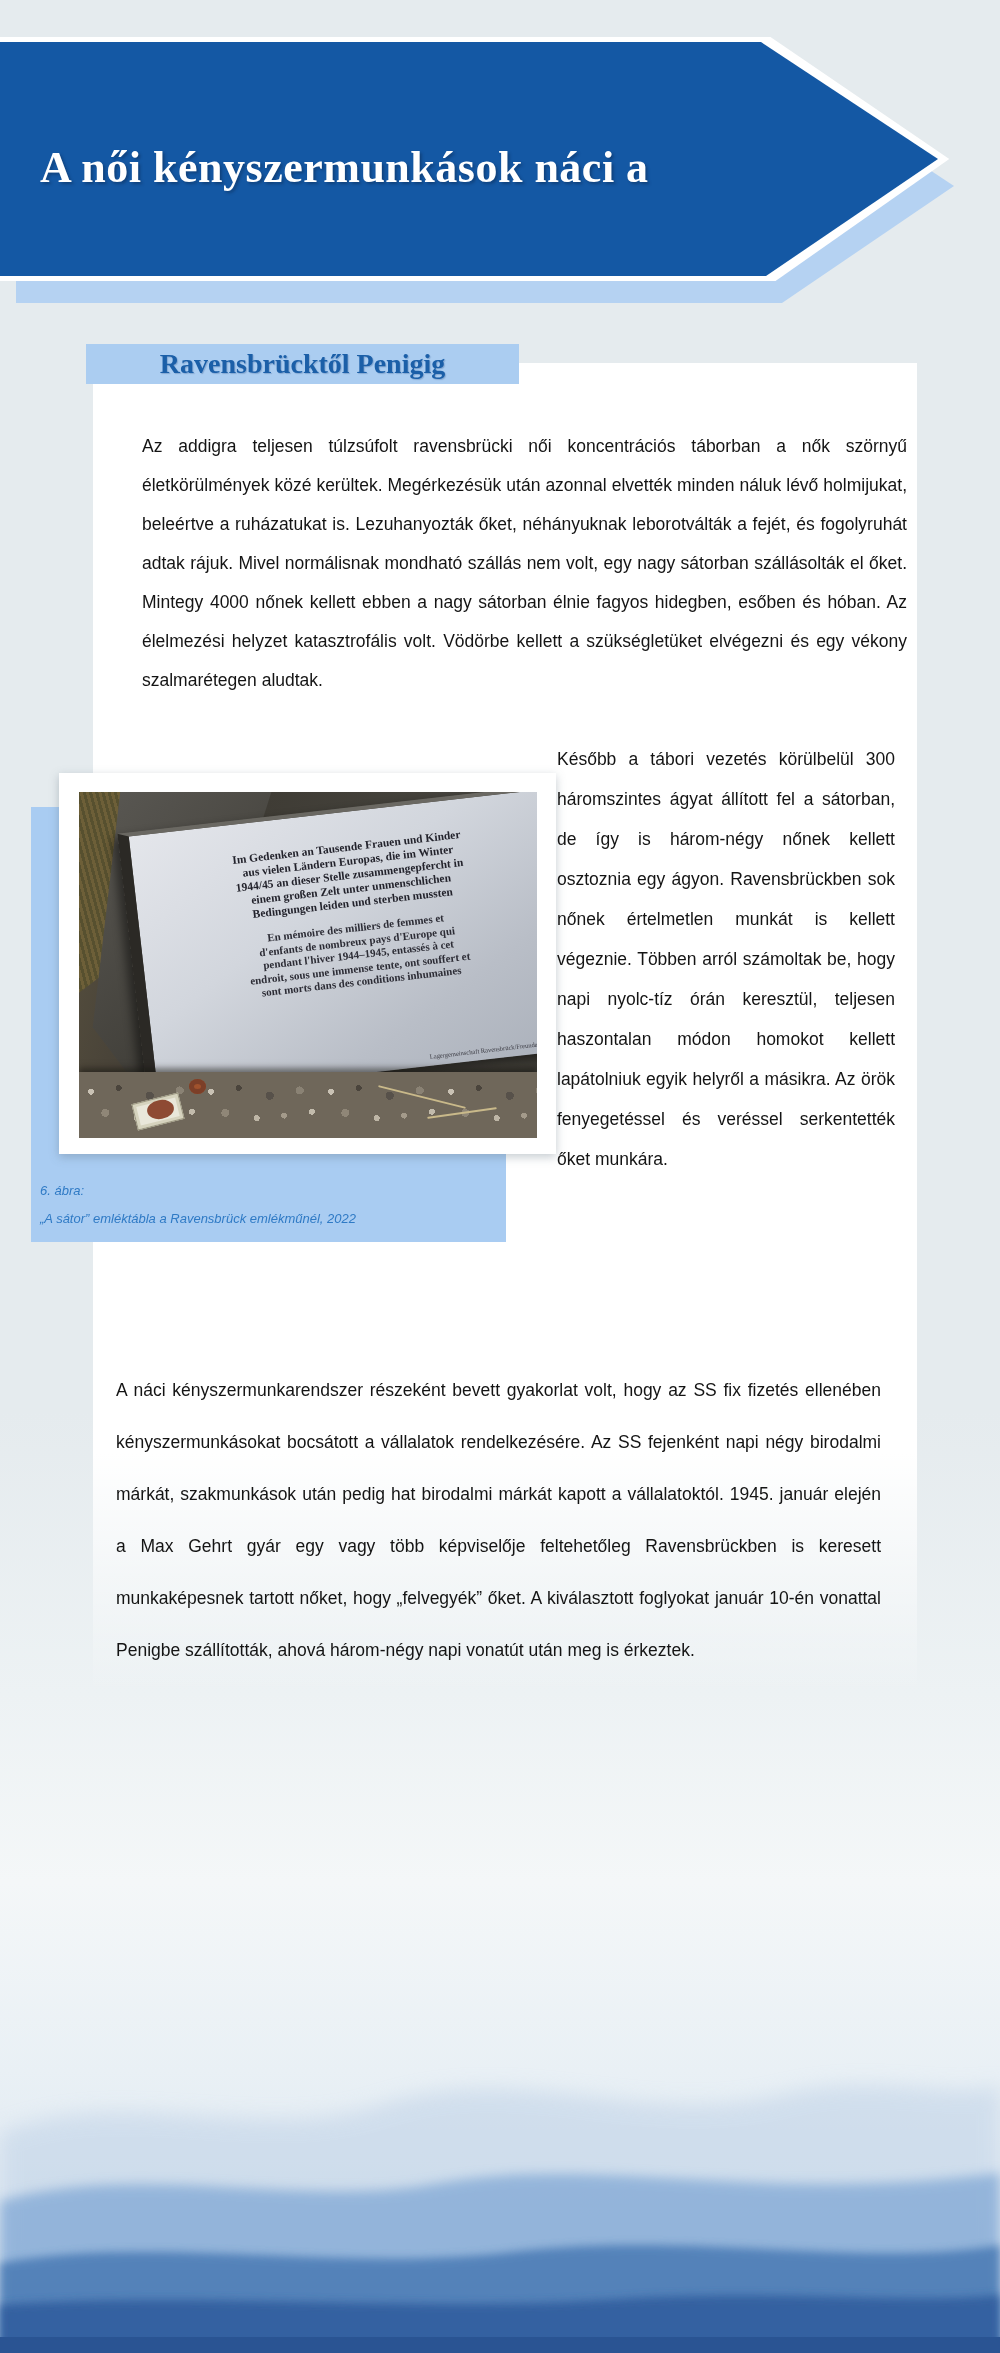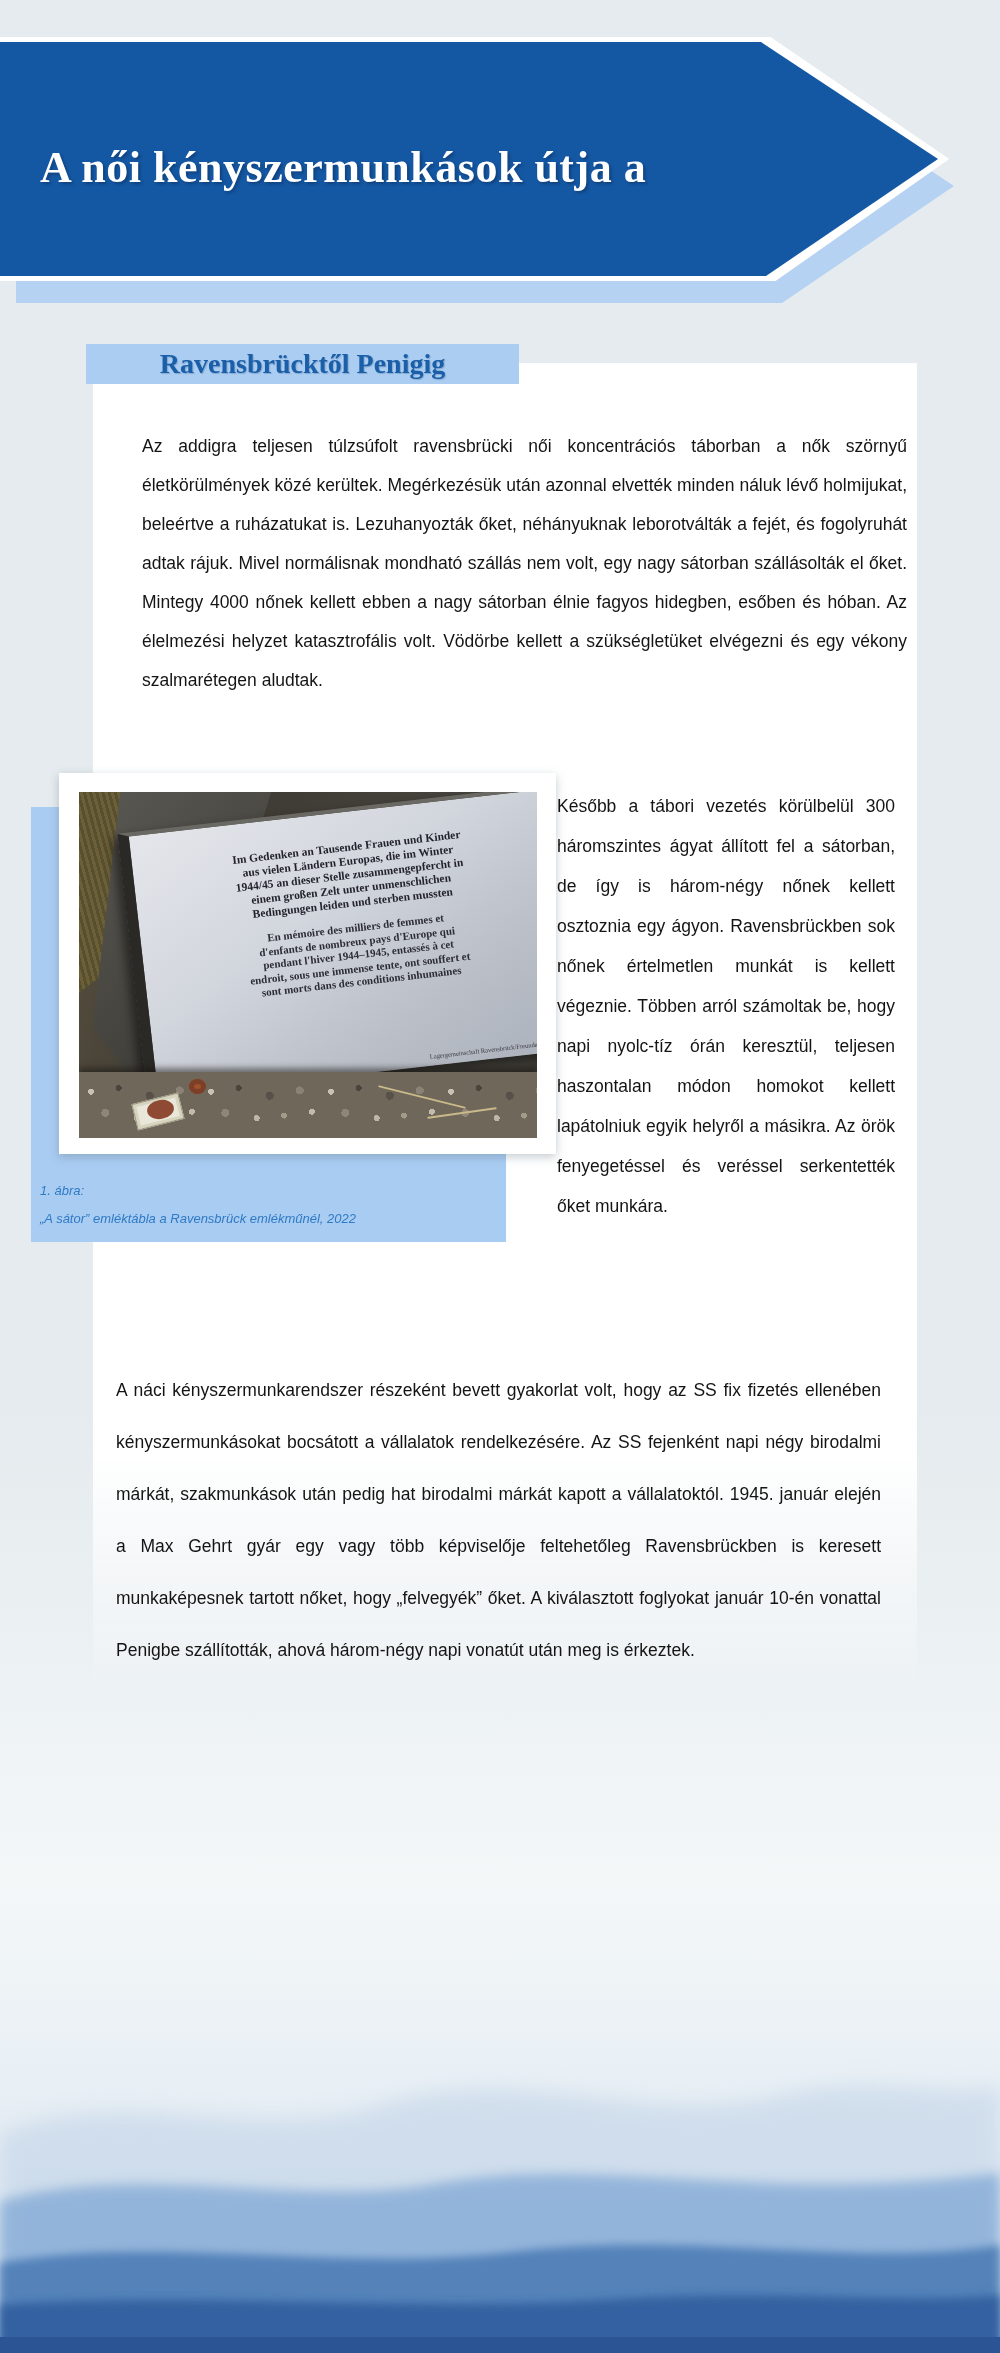--- a/index.html
+++ b/index.html
@@ -42,21 +42,21 @@
     background:linear-gradient(to bottom,#ffffff 0%,#ffffff 82%,rgba(255,255,255,0) 100%);
     z-index:1;
   }
   
   .body-par{
     position:absolute;
     font-size:17.5px;line-height:39px;color:#141414;
     text-align:justify;z-index:3;
   }
   .par1{left:105px;top:427px;width:765px;margin-left:37px;}
-  .par2{left:557px;top:786px;width:338px;line-height:40px;}
+  .par2{left:557px;top:739px;width:338px;line-height:40px;}
   .par3{left:116px;top:1364px;width:765px;line-height:52px;}
   
   .figure-accent{
     position:absolute;left:31px;top:807px;width:475px;height:435px;
     background:#a9ccf2;z-index:2;
   }
   .photo-frame{
     position:absolute;left:59px;top:773px;width:497px;height:381px;
     background:#ffffff;box-shadow:0 3px 9px rgba(90,105,120,.35);
     z-index:3;
@@ -144,21 +144,21 @@
 </style>
 </head>
 <body>
 
 <div class="page">
 
   <div class="arrow-shape arrow-light"></div>
   <div class="arrow-shape arrow-white"></div>
   <div class="arrow-shape arrow-dark"></div>
   <div class="banner-title">
-    <div>A női kényszermunkások útja a</div>
+    <div>A női kényszermunkások náci a</div>
   </div>
 
   <div class="content-panel"></div>
 
   <div class="section-heading">Ravensbrücktől Penigig</div>
 
   <div class="body-par par1">Az addigra teljesen túlzsúfolt ravensbrücki női koncentrációs táborban a nők szörnyű életkörülmények közé kerültek. Megérkezésük után azonnal elvették minden náluk lévő holmijukat, beleértve a ruházatukat is. Lezuhanyozták őket, néhányuknak leborotválták a fejét, és fogolyruhát adtak rájuk. Mivel normálisnak mondható szállás nem volt, egy nagy sátorban szállásolták el őket. Mintegy 4000 nőnek kellett ebben a nagy sátorban élnie fagyos hidegben, esőben és hóban. Az élelmezési helyzet katasztrofális volt. Vödörbe kellett a szükségletüket elvégezni és egy vékony szalmarétegen aludtak.</div>
 
   <div class="figure-accent"></div>
 
@@ -187,21 +187,21 @@
         <div class="dollar"></div>
         <div class="stone-red"></div>
         <div class="stone-ring"></div>
         <div class="twig twig1"></div>
         <div class="twig twig2"></div>
       </div>
     </div>
   </div>
 
   <div class="figure-caption">
-    <div>1. ábra:</div>
+    <div>6. ábra:</div>
     <div>„A sátor” emléktábla a Ravensbrück emlékműnél, 2022</div>
   </div>
 
   <div class="body-par par2">Később a tábori vezetés körülbelül 300 háromszintes ágyat állított fel a sátorban, de így is három-négy nőnek kellett osztoznia egy ágyon. Ravensbrückben sok nőnek értelmetlen munkát is kellett végeznie. Többen arról számoltak be, hogy napi nyolc-tíz órán keresztül, teljesen haszontalan módon homokot kellett lapátolniuk egyik helyről a másikra. Az örök fenyegetéssel és veréssel serkentették őket munkára.</div>
 
   <div class="body-par par3">A náci kényszermunkarendszer részeként bevett gyakorlat volt, hogy az SS fix fizetés ellenében kényszermunkásokat bocsátott a vállalatok rendelkezésére. Az SS fejenként napi négy birodalmi márkát, szakmunkások után pedig hat birodalmi márkát kapott a vállalatoktól. 1945. január elején a Max Gehrt gyár egy vagy több képviselője feltehetőleg Ravensbrückben is keresett munkaképesnek tartott nőket, hogy „felvegyék” őket. A kiválasztott foglyokat január 10-én vonattal Penigbe szállították, ahová három-négy napi vonatút után meg is érkeztek.</div>
 
   <svg class="footer-art" width="1000" height="420" viewBox="0 0 1000 420">
     <defs>
       <filter id="b10" x="-10%" y="-30%" width="120%" height="160%">

